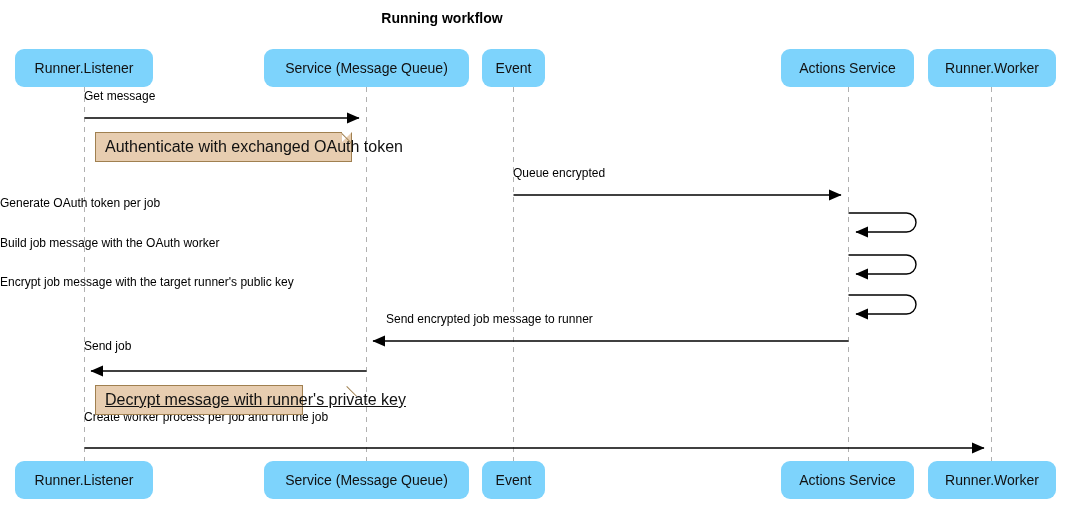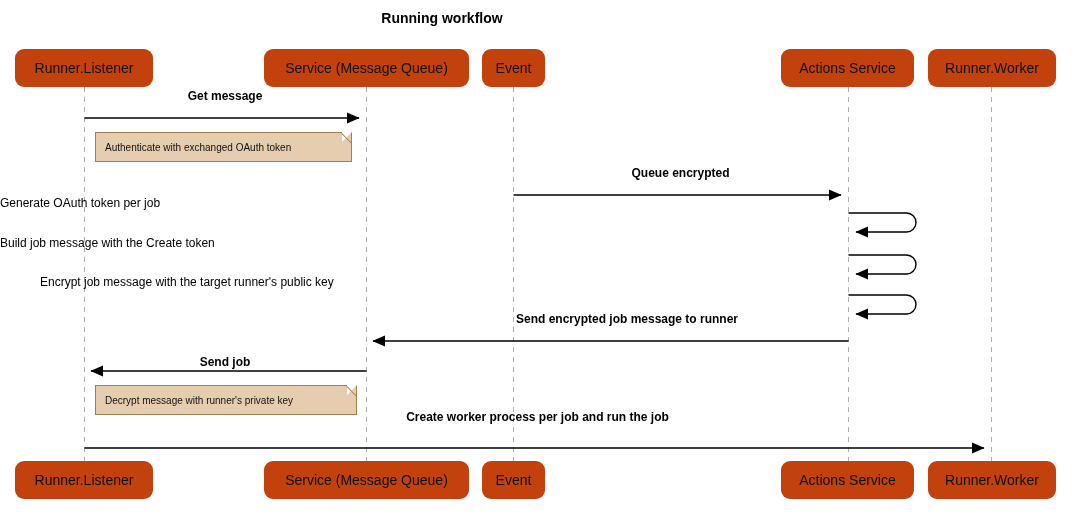--- a/index.html
+++ b/index.html
@@ -27,47 +27,47 @@
     width: 884px;
     text-align: center;
     font-size: 14px;
     font-weight: bold;
     color: #000000;
     font-family: "Liberation Sans", sans-serif;
   }
   .participant {
     position: absolute;
     box-sizing: border-box;
-    background: #c2410c;
+    background: #7dd3fc;
     border-radius: 9px;
     color: #111111;
     font-size: 14px;
     display: flex;
     align-items: center;
     justify-content: center;
     height: 38px;
     white-space: nowrap;
     font-family: "Liberation Sans", sans-serif;
   }
   .msg-label {
     position: absolute;
     font-size: 12px;
     color: #000000;
     white-space: nowrap;
     font-family: "Liberation Sans", sans-serif;
   }
-  .msg-label.center { text-align: center; font-weight: bold; }
+  .msg-label.center { text-align: left; }
   .msg-label.right  { text-align: left; }
   .note {
     position: absolute;
     box-sizing: border-box;
     background: #e7cdb0;
     border: 1px solid #a08050;
     color: #111111;
-    font-size: 10px;
+    font-size: 16px;
     height: 30px;
     display: flex;
     align-items: center;
     padding-left: 9px;
     white-space: nowrap;
     font-family: "Liberation Sans", sans-serif;
   }
   .note-fold {
     position: absolute;
     width: 0; height: 0;
@@ -143,32 +143,32 @@
         <span>Actions Service</span>
       </div>
       <div class="participant" style="left: 928px; top: 461px; width: 128px;">
         <span>Runner.Worker</span>
       </div>
     </div>
   <div id="labels-layer">
       <div class="msg-label center" style="left: 84px; width: 282px; top: 89px;">Get message</div>
       <div class="msg-label center" style="left: 513px; width: 335px; top: 166px;">Queue encrypted</div>
       <div class="msg-label right" style="left: 0px; width: 842px; top: 196px;">Generate OAuth token per job</div>
-      <div class="msg-label right" style="left: 0px; width: 842px; top: 236px;">Build job message with the Create token</div>
-      <div class="msg-label right" style="left: 0px; width: 842px; top: 275px; margin-left: 40px;">Encrypt job message with the target runner's public key</div>
+      <div class="msg-label right" style="left: 0px; width: 842px; top: 236px;">Build job message with the OAuth worker</div>
+      <div class="msg-label right" style="left: 0px; width: 842px; top: 275px;">Encrypt job message with the target runner's public key</div>
       <div class="msg-label center" style="left: 386px; width: 482px; top: 312px;">Send encrypted job message to runner</div>
-      <div class="msg-label center" style="left: 84px; width: 282px; top: 355px;">Send job</div>
+      <div class="msg-label center" style="left: 84px; width: 282px; top: 339px;">Send job</div>
       <div class="msg-label center" style="left: 84px; width: 907px; top: 410px;">Create worker process per job and run the job</div>
     </div>
   <div id="notes-layer">
       <div class="note" style="left: 95px; top: 132px; width: 257px;">
         <span>Authenticate with exchanged OAuth token</span>
       </div>
       <div class="note-fold" style="left: 342px; top: 132px;"></div>
       <div class="note-fold-edge" style="left: 342px; top: 132.5px;"></div>
-      <div class="note" style="left: 95px; top: 385px; width: 262px;">
+      <div class="note" style="left: 95px; top: 385px; width: 208px; text-decoration: underline;">
         <span>Decrypt message with runner's private key</span>
       </div>
       <div class="note-fold" style="left: 347px; top: 385px;"></div>
       <div class="note-fold-edge" style="left: 347px; top: 385.5px;"></div>
     </div>
 
 </div>
 
 </body></html>

